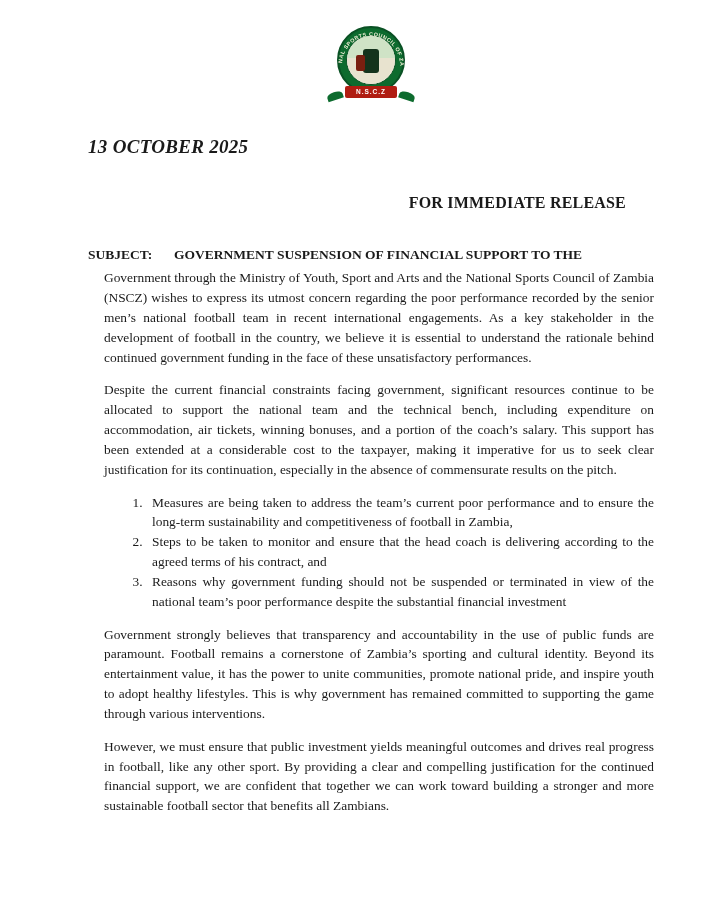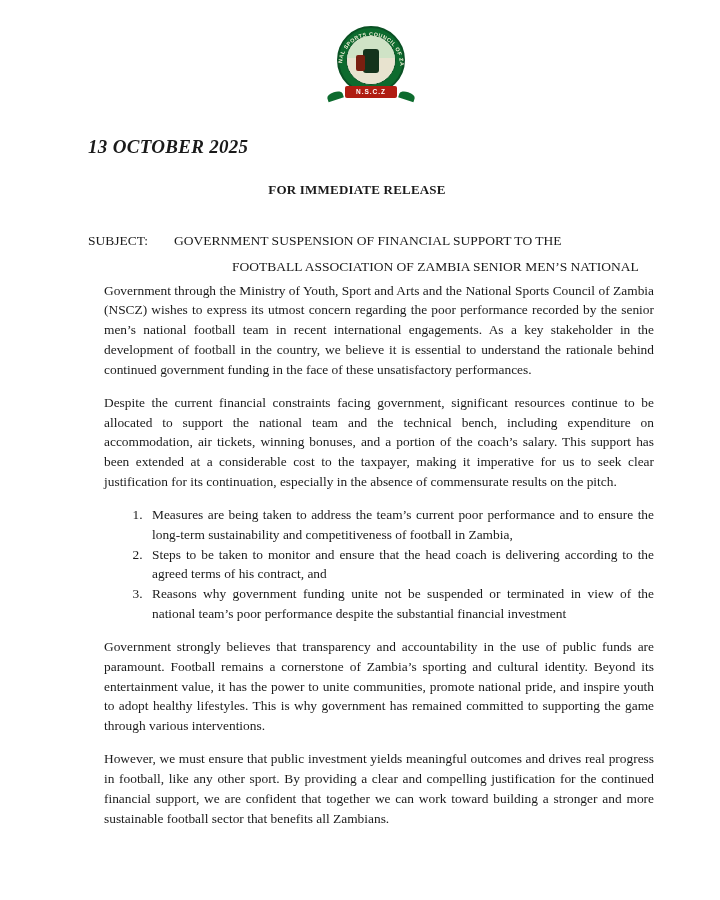--- a/index.html
+++ b/index.html
@@ -34,30 +34,30 @@
   }
   .date {
     font-style: italic;
     font-weight: bold;
     font-size: 19px;
     letter-spacing: 0.3px;
     margin-top: 26px;
     margin-bottom: 0;
   }
   .release-line {
-    text-align: center;
-    font-weight: bold;
-    font-size: 13px;
+    text-align: right;
+    font-weight: bold;
+    font-size: 16px;
     letter-spacing: 0.2px;
-    margin-top: 24px;
+    margin-top: 36px;
     padding-right: 28px;
   }
   .subject-block {
     margin-top: 30px;
-    font-weight: normal;
+    font-weight: bold;
     font-size: 13.5px;
     line-height: 1.95;
   }
   .subject-label {
     display: inline-block;
     width: 86px;
     vertical-align: top;
   }
   .subject-text {
     display: inline-block;
@@ -194,28 +194,28 @@
       </svg>
       <div class="banner">N.S.C.Z</div>
     </div>
   </div>
 
   <div class="date">13 OCTOBER 2025</div>
 
   <div class="release-line">FOR IMMEDIATE RELEASE</div>
 
   <div class="subject-block">
-    <span class="subject-label">SUBJECT:</span><span class="subject-text"><span class="l1">GOVERNMENT SUSPENSION OF FINANCIAL SUPPORT TO THE</span><span class="l2">FOOTBALL ASSOCIATION OF ZAMBIA SENIOR MEN’S NATIONAL</span></span>
+    <span class="subject-label">SUBJECT:</span><span class="subject-text"><span class="l1">GOVERNMENT SUSPENSION OF FINANCIAL SUPPORT TO THE</span></span>
   </div>
 
   <p class="body-par first-par">Government through the Ministry of Youth, Sport and Arts and the National Sports Council of Zambia (NSCZ) wishes to express its utmost concern regarding the poor performance recorded by the senior men’s national football team in recent international engagements. As a key stakeholder in the development of football in the country, we believe it is essential to understand the rationale behind continued government funding in the face of these unsatisfactory performances.</p>
   <p class="body-par">Despite the current financial constraints facing government, significant resources continue to be allocated to support the national team and the technical bench, including expenditure on accommodation, air tickets, winning bonuses, and a portion of the coach’s salary. This support has been extended at a considerable cost to the taxpayer, making it imperative for us to seek clear justification for its continuation, especially in the absence of commensurate results on the pitch.</p>
 
   <ol class="measures">
     <li>Measures are being taken to address the team’s current poor performance and to ensure the long-term sustainability and competitiveness of football in Zambia,</li>
     <li>Steps to be taken to monitor and ensure that the head coach is delivering according to the agreed terms of his contract, and</li>
-    <li>Reasons why government funding unite not be suspended or terminated in view of the national team’s poor performance despite the substantial financial investment</li>
+    <li>Reasons why government funding should not be suspended or terminated in view of the national team’s poor performance despite the substantial financial investment</li>
   </ol>
 
   <p class="body-par">Government strongly believes that transparency and accountability in the use of public funds are paramount. Football remains a cornerstone of Zambia’s sporting and cultural identity. Beyond its entertainment value, it has the power to unite communities, promote national pride, and inspire youth to adopt healthy lifestyles. This is why government has remained committed to supporting the game through various interventions.</p>
   <p class="body-par">However, we must ensure that public investment yields meaningful outcomes and drives real progress in football, like any other sport. By providing a clear and compelling justification for the continued financial support, we are confident that together we can work toward building a stronger and more sustainable football sector that benefits all Zambians.</p>
 
 </div>
 
 </body></html>

